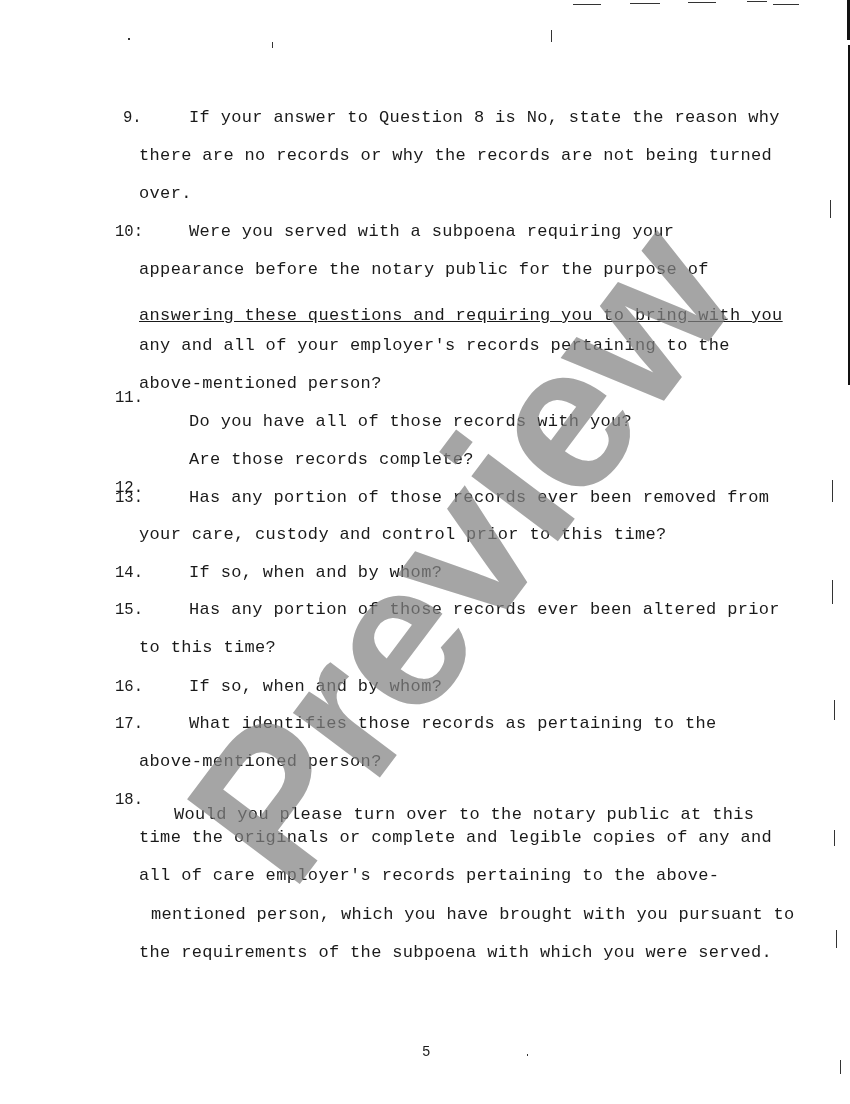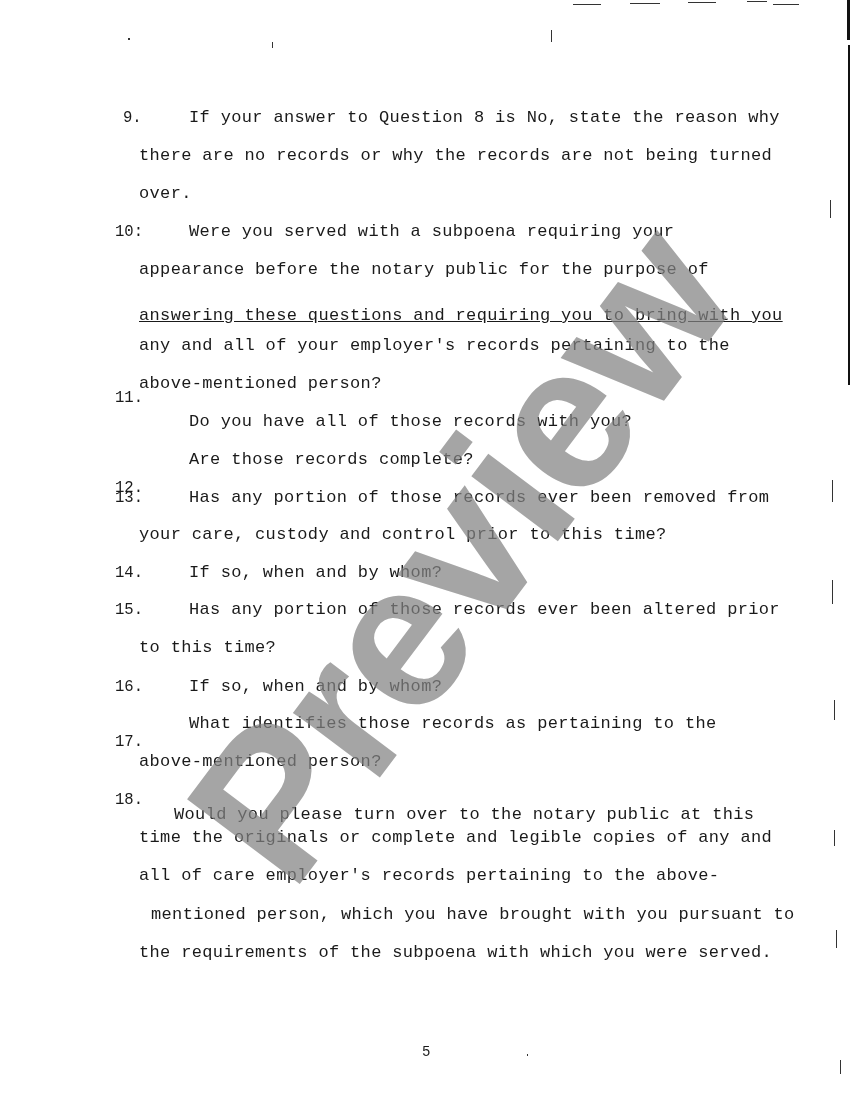--- a/index.html
+++ b/index.html
@@ -89,21 +89,21 @@
     <span class="line" style="left:189px;top:600px;">Has any portion of those records ever been altered prior</span>
     <span class="line" style="left:139px;top:638px;">to this time?</span>
   </div>
 
   <div>
     <span class="num" style="left:115px;top:677px;">16.</span>
     <span class="line" style="left:189px;top:677px;">If so, when and by whom?</span>
   </div>
 
   <div>
-    <span class="num" style="left:115px;top:714px;margin-top:18px;">17.</span>
+    <span class="num" style="left:115px;top:714px;">17.</span>
     <span class="line" style="left:189px;top:714px;">What identifies those records as pertaining to the</span>
     <span class="line" style="left:139px;top:752px;">above-mentioned person?</span>
   </div>
 
   <div>
     <span class="num" style="left:115px;top:790px;">18.</span>
     <span class="line" style="left:174px;top:790px;margin-top:15px;">Would you please turn over to the notary public at this</span>
     <span class="line" style="left:139px;top:828px;">time the originals or complete and legible copies of any and</span>
     <span class="line" style="left:139px;top:866px;">all of care employer's records pertaining to the above-</span>
     <span class="line" style="left:139px;top:905px;padding-left:12px;">mentioned person, which you have brought with you pursuant to</span>

